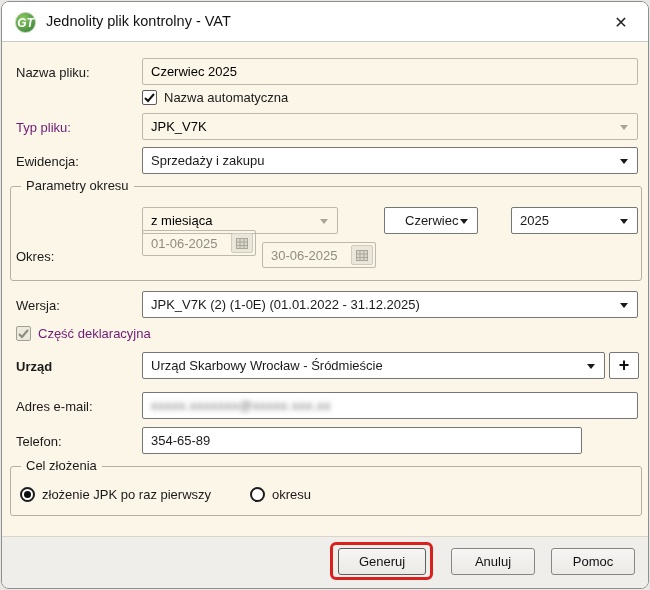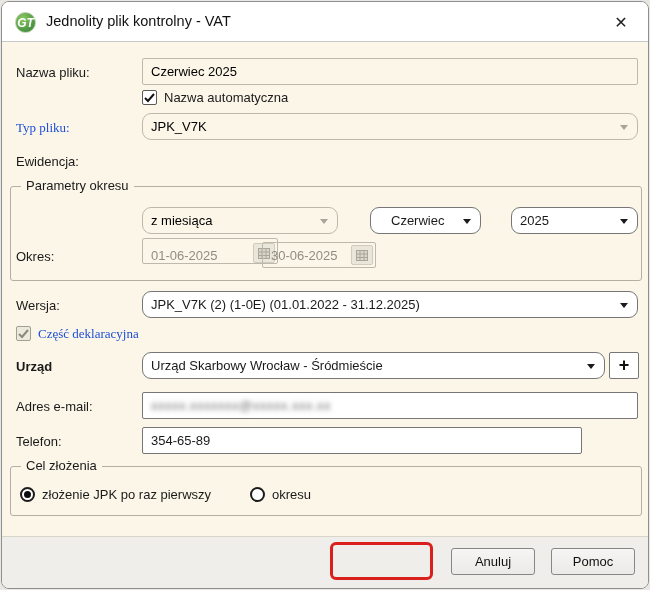--- a/index.html
+++ b/index.html
@@ -13,26 +13,26 @@
   
   .titlebar{position:absolute;left:0;top:0;right:0;height:40px;background:#ffffff;border-bottom:1px solid #c9c9c9;}
   .logo{position:absolute;left:13px;top:10px;width:21px;height:21px;border-radius:50%;
     background:radial-gradient(circle at 35% 30%, #8cc863, #2E7D32);
     color:#fff;font-style:italic;font-weight:bold;font-size:12px;
     display:flex;align-items:center;justify-content:center;border:1px solid #b9cfa9;}
   .title{position:absolute;left:44px;top:11px;font-size:14.5px;color:#111;}
   .close{position:absolute;right:16px;top:9px;width:22px;height:22px;display:flex;align-items:center;justify-content:center;font-size:16px;color:#222;cursor:pointer;}
   
   .lbl{position:absolute;left:14px;white-space:nowrap;}
-  .lbl.disabled{color:#1d4ed8;font-family:Liberation Serif, serif;}
+  .lbl.disabled{color:#701a75;}
   .lbl.bold{font-weight:bold;}
   
   .input,.select{position:absolute;height:27px;background:#ffffff;border:1px solid #767676;border-radius:2px;
     display:flex;align-items:center;padding:0 8px;overflow:hidden;white-space:nowrap;}
-  .select{padding-right:26px;border-radius:9px;}
+  .select{padding-right:26px;}
   .arrow{position:absolute;right:9px;top:50%;margin-top:-2px;width:0;height:0;
     border-left:4.5px solid transparent;border-right:4.5px solid transparent;border-top:5px solid #1a1a1a;}
   .disabledfld{background:transparent;border-color:#bcb9ac;color:#000000;}
   .disabledfld .arrow{border-top-color:#a8a598;}
   
   .datefield{position:absolute;height:26px;border:1px solid #bcb9ac;border-radius:2px;background:transparent;
     display:flex;align-items:center;color:#8f8d82;}
   .datefield .dtext{flex:1;padding:0 8px;}
   .calbtn{width:22px;height:20px;margin-right:2px;background:#EAE7DA;border:1px solid #cfccbe;border-radius:2px;
     display:flex;align-items:center;justify-content:center;}
@@ -81,39 +81,43 @@
   </div>
   <div class="lbl" style="left:162px;top:88px;">Nazwa automatyczna</div>
 
   <div class="lbl disabled" style="top:118px;">Typ pliku:</div>
   <div class="select disabledfld" style="left:140px;top:111px;width:496px;">
     <span>JPK_V7K</span>
     <span class="arrow"></span>
   </div>
 
   <div class="lbl" style="top:152px;">Ewidencja:</div>
+  <div class="select" style="left:140px;top:145px;width:496px;">
+    <span>Sprzedaży i zakupu</span>
+    <span class="arrow"></span>
+  </div>
 
   <div class="group" style="left:8px;top:184px;width:632px;height:95px;">
     <span class="legend">Parametry okresu</span>
   </div>
   <div class="select disabledfld" style="left:140px;top:205px;width:196px;">
     <span>z miesiąca</span>
     <span class="arrow"></span>
   </div>
-  <div class="select" style="left:368px;top:205px;width:111px;padding-left:20px;">
+  <div class="select" style="left:382px;top:205px;width:94px;padding-left:20px;">
     <span>Czerwiec</span>
     <span class="arrow"></span>
   </div>
   <div class="select" style="left:509px;top:205px;width:127px;">
     <span>2025</span>
     <span class="arrow"></span>
   </div>
 
   <div class="lbl" style="top:247px;">Okres:</div>
-  <div class="datefield" style="left:140px;top:236px;width:136px;align-items:flex-end;">
+  <div class="datefield" style="left:140px;top:228px;width:114px;">
     <span class="dtext">01-06-2025</span>
     <span class="calbtn">
       <svg width="12" height="11" viewBox="0 0 12 11">
           <rect x="0.5" y="0.5" width="11" height="10" fill="#DBD8CA" stroke="#a9a69b"></rect>
           <path d="M4 0v11M8 0v11M0 4h12M0 7.5h12" stroke="#a9a69b" stroke-width="1" fill="none"></path>
         </svg>
     </span>
   </div>
   <div class="datefield" style="left:260px;top:240px;width:114px;">
     <span class="dtext">30-06-2025</span>
@@ -159,17 +163,18 @@
     <span class="legend">Cel złożenia</span>
   </div>
   <div class="radio" style="left:18px;top:485px;">
       <span class="dot"></span>
     </div>
   <div class="lbl" style="left:40px;top:485px;">złożenie JPK po raz pierwszy</div>
   <div class="radio" style="left:248px;top:485px;"></div>
   <div class="lbl" style="left:270px;top:485px;">okresu</div>
 
   <div class="footer"></div>
+  <div class="btn default" style="left:336px;top:546px;width:88px;">Generuj</div>
   <div class="annot" style="left:328px;top:540px;width:103px;height:38px;"></div>
   <div class="btn" style="left:549px;top:546px;width:84px;">Pomoc</div>
   <div class="btn" style="left:449px;top:546px;width:84px;">Anuluj</div>
 
 </div>
 
 </body></html>

